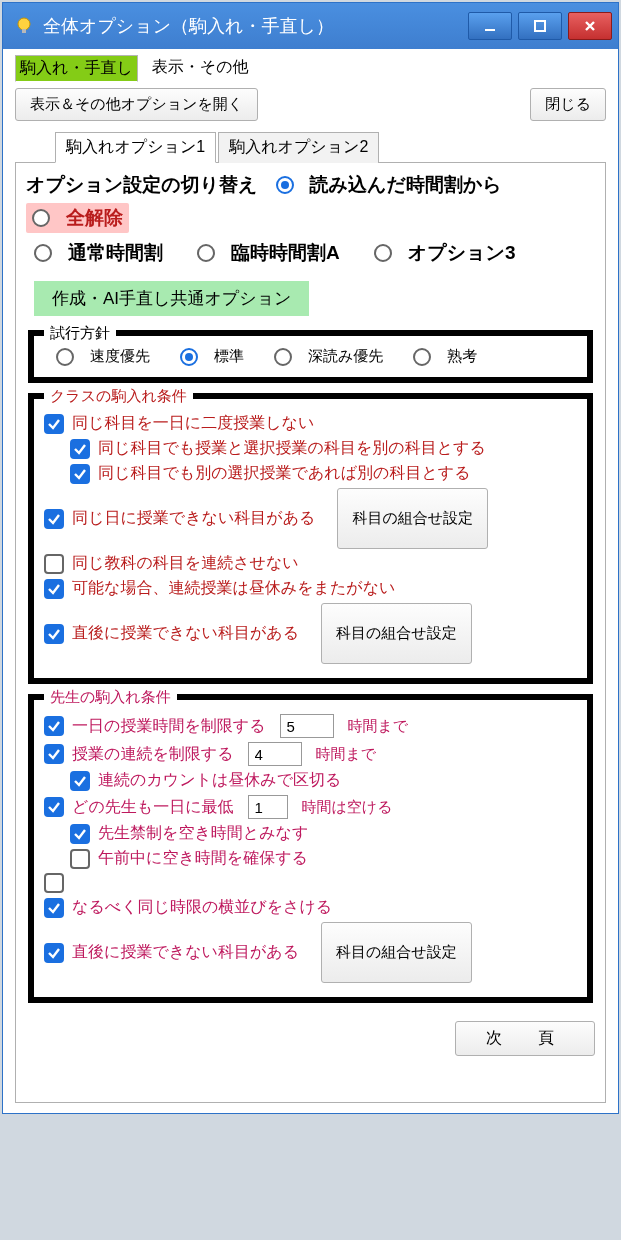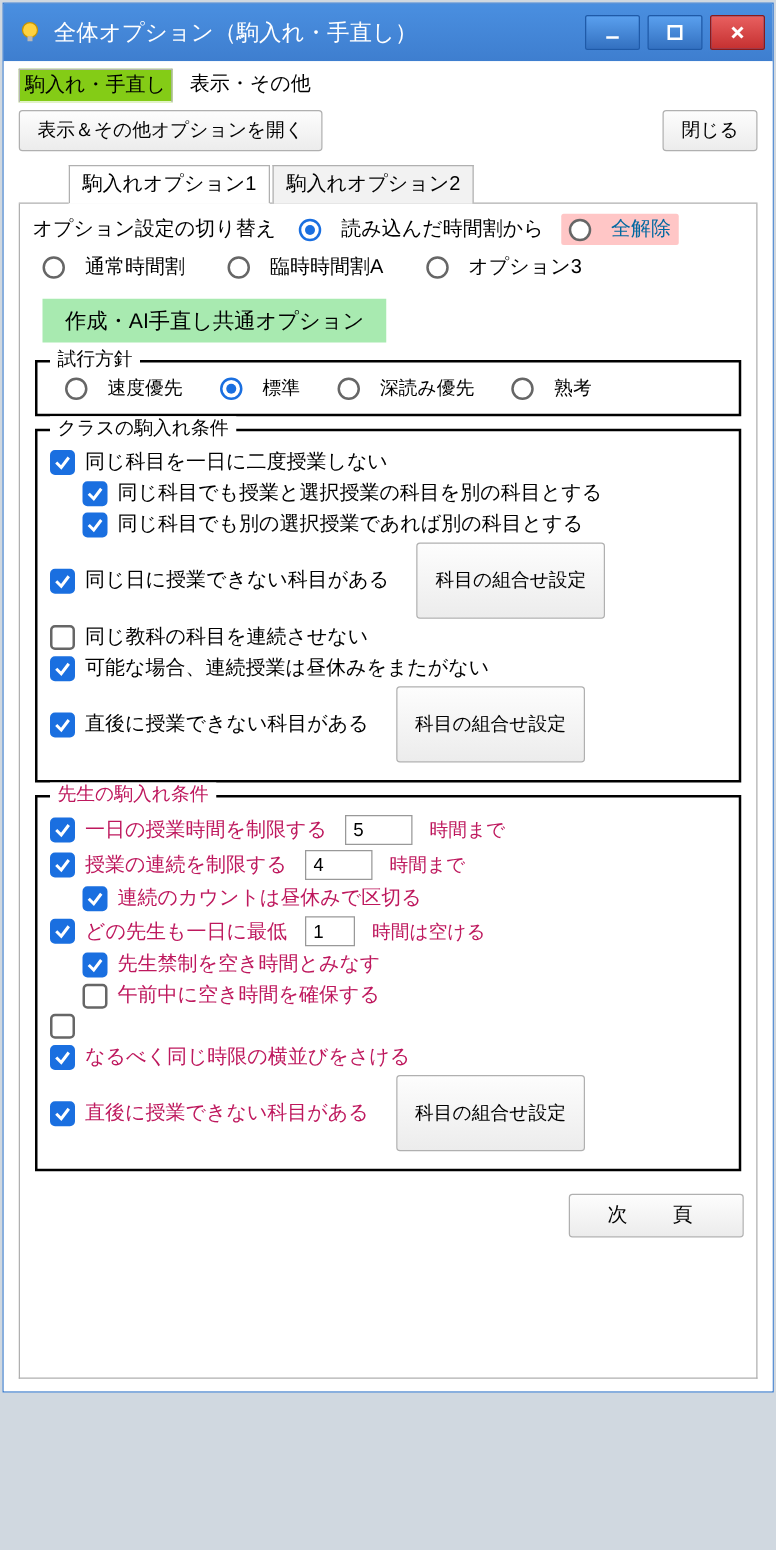--- a/index.html
+++ b/index.html
@@ -101,66 +101,67 @@
     border-top: none;
     padding: 8px 10px 12px 10px;
     flex: 1;
     overflow: auto;
   }
 
   
   .switch-row {
     display: flex; flex-wrap: wrap; align-items: center;
     gap: 4px 12px;
-    font-size: 16px;
+    font-size: 19px;
     margin-bottom: 6px;
+    font-weight: bold;
   }
   .switch-row .title { margin-right: 4px; }
   .radio {
     display: inline-flex; align-items: center; gap: 16px;
     padding: 1px 2px;
   }
   .radio .dot {
     width: 18px; height: 18px; border-radius: 50%;
     border: 2px solid #666; display: inline-block;
     position: relative; background: #fff;
   }
   .radio.on .dot { border-color: #1a6fe0; }
   .radio.on .dot::after {
     content: ""; position: absolute; inset: 3px;
     border-radius: 50%; background: #1a6fe0;
   }
-  .pink { background: #ffc6c6; padding: 2px 6px; border-radius: 2px; color: #0369a1; }
+  .pink { background: #ffc6c6; padding: 2px 6px; border-radius: 2px; color: #b91c1c; }
 
   .switch-row2 { margin-top: 4px; margin-bottom: 10px; display: flex; gap: 30px; padding-left: 6px; }
 
   
   .common-head {
     display: inline-block;
     background: #a8eab0;
     padding: 6px 18px;
     font-size: 17px;
     margin: 4px 0 8px 8px;
   }
 
   
   .groupbox {
-    border: 2px solid #000000;
+    border: 6px solid #000000;
     margin: 6px 2px 10px 2px;
     padding: 10px 10px 10px 10px;
     position: relative;
   }
   .groupbox > .legend {
     position: absolute;
     top: -12px; left: 10px;
     background: #fff;
     padding: 0 6px;
     font-size: 15px;
   }
-  .groupbox.green > .legend, .green-text { color: #000000; }
+  .groupbox.green > .legend, .green-text { color: #b91c1c; }
   .groupbox.red  > .legend, .red-text  { color: #be185d; }
 
   .policy-row { display: flex; gap: 26px; padding-left: 10px; }
 
   .item {
     display: flex; align-items: center; gap: 8px;
     margin: 4px 0;
     font-size: 16px;
   }
   .indent { margin-left: 26px; }

